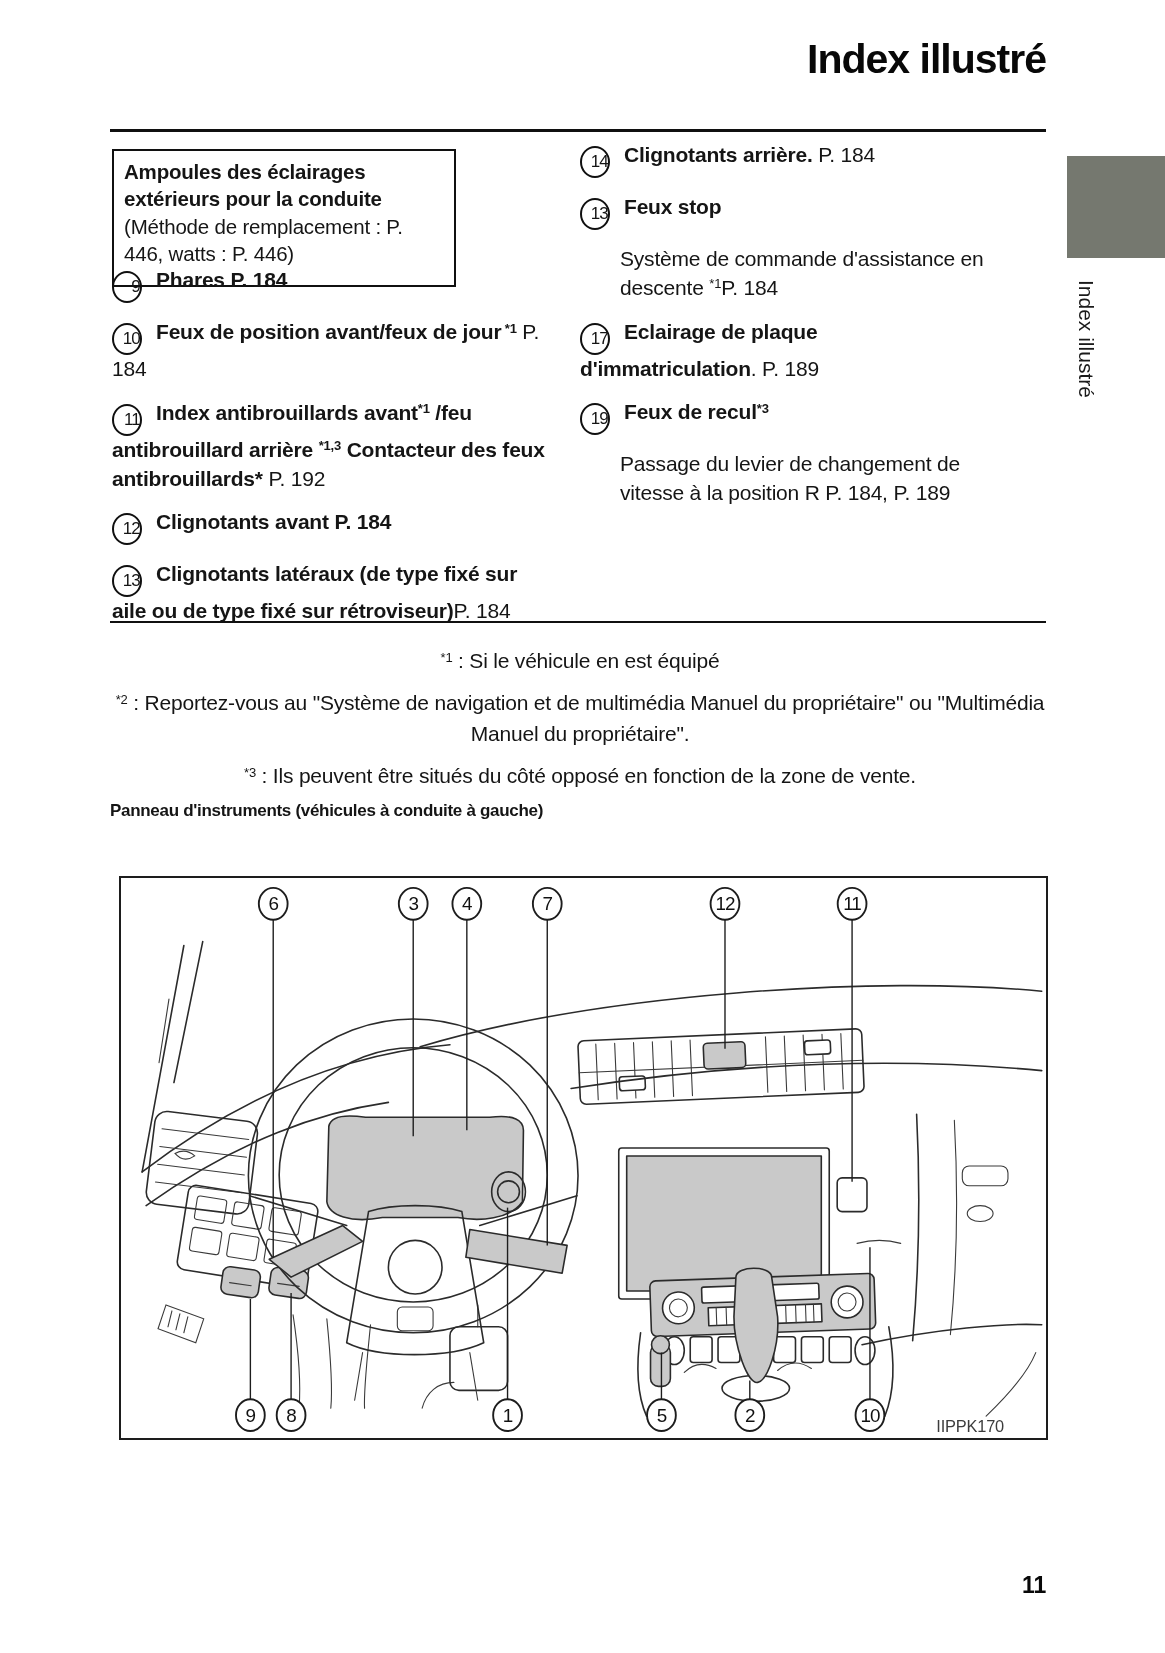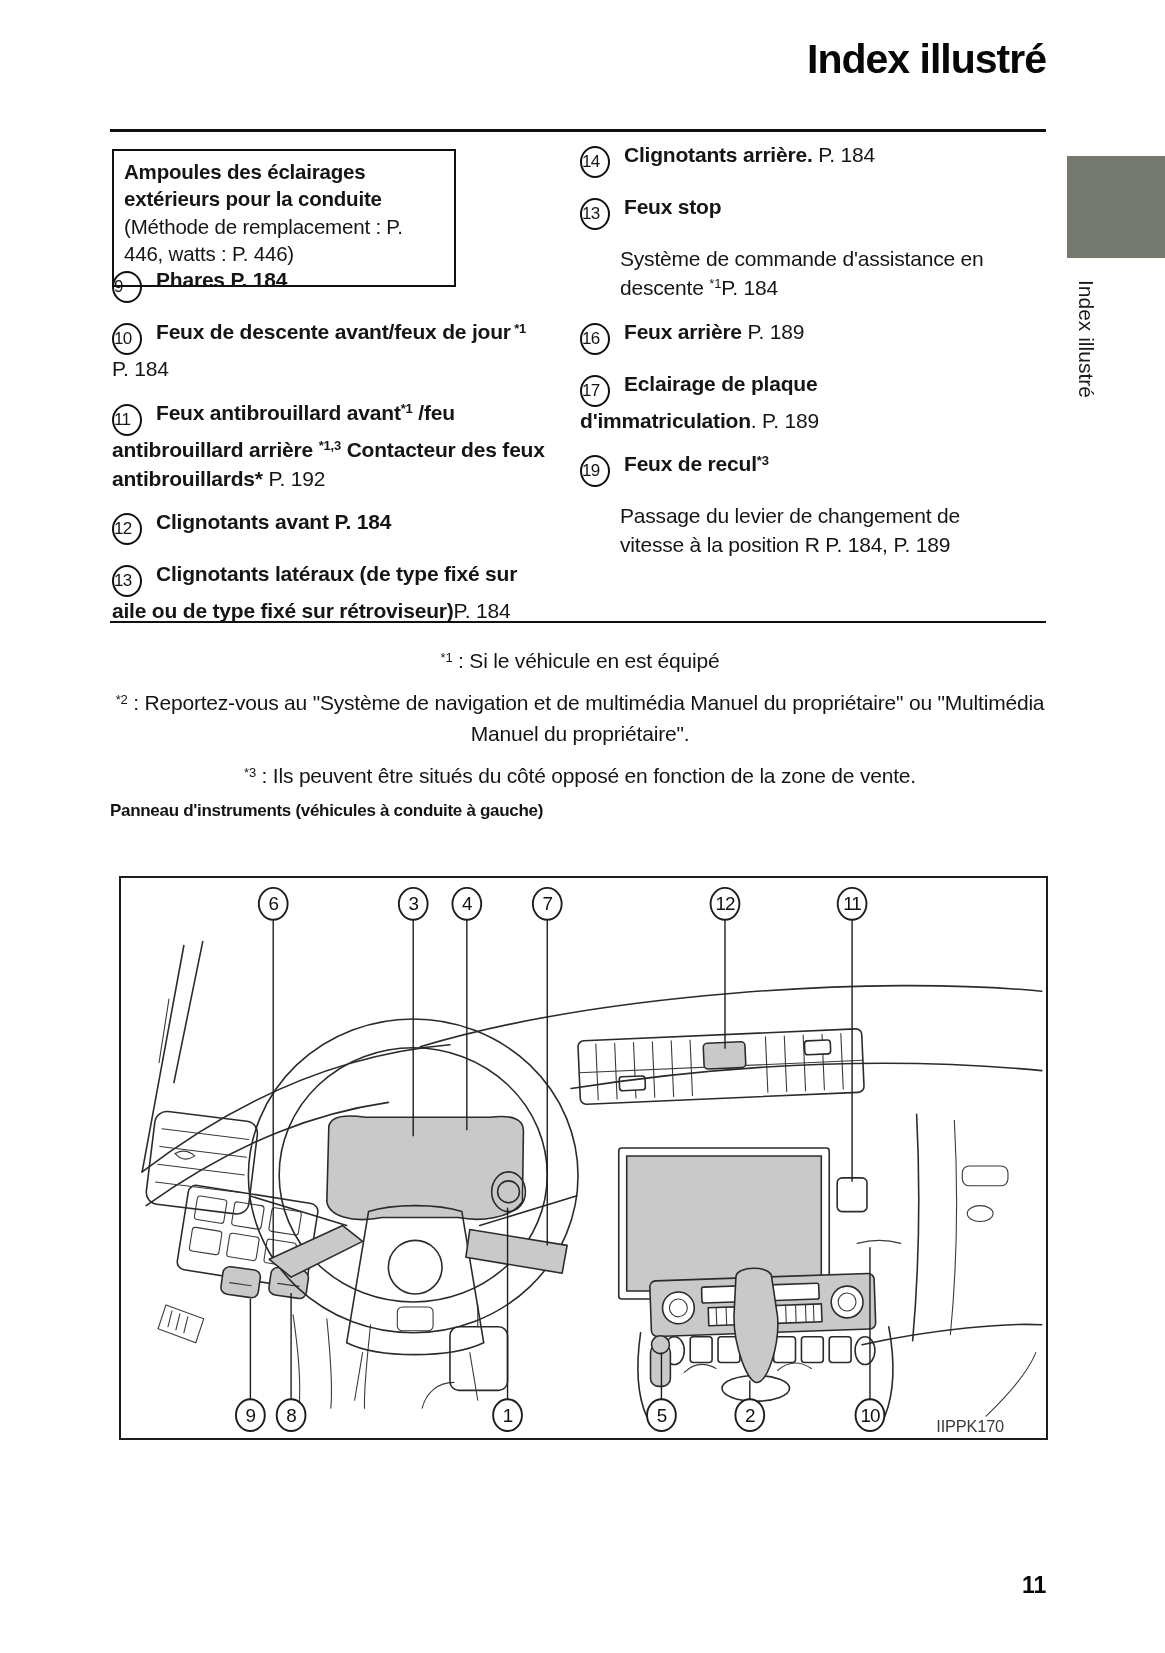--- a/index.html
+++ b/index.html
@@ -22,21 +22,21 @@
   }
   .bulb-box .b{font-weight:bold;display:block;}
   .bulb-box .r{display:block;}
   .col{position:absolute;}
   .col-left{left:112px;top:266px;width:434px;}
   .col-right{left:580px;top:141px;width:405px;}
   .idx-item{margin:0 0 15px 0;font-size:21px;line-height:1.37;}
   .idx-sub{margin:4px 0 15px 40px;font-size:21px;line-height:1.37;}
   .num-circle{
     display:inline-block;width:26px;height:28px;border:2px solid #101010;border-radius:50%;
-    text-align:left;font-size:17px;line-height:27px;font-weight:400;letter-spacing:-0.8px;
+    text-align:right;font-size:17px;line-height:27px;font-weight:400;letter-spacing:-0.8px;
     margin-right:14px;vertical-align:-5px;
   }
   .sup{font-size:0.62em;position:relative;top:-0.5em;}
   .bold{font-weight:bold;}
   .footnotes{left:110px;top:645px;width:940px;font-size:21px;line-height:1.48;text-align:center;}
   .fn{margin:0 0 11px 0;}
   .section-heading{left:110px;top:801px;font-size:17px;font-weight:bold;letter-spacing:-0.3px;}
   .side-tab{left:1067px;top:156px;width:98px;height:102px;background:var(--tab-gray,#75786f);}
   .side-tab-label{
     left:1074px;top:280px;height:160px;writing-mode:vertical-rl;
@@ -64,30 +64,29 @@
 <div class="abs page-title">Index illustré</div>
 <div class="abs rule rule1"></div>
 
 <div class="abs bulb-box">
   <span class="b">Ampoules des éclairages extérieurs pour la conduite</span>
   <span class="r">(Méthode de remplacement : P. 446, watts : P. 446)</span>
 </div>
 
 <div class="col col-left" id="col-left">
     <p class="idx-item"><span class="num-circle">9</span><span class="bold">Phares P. 184</span></p>
-    <p class="idx-item"><span class="num-circle">10</span><span class="bold">Feux de descente avant/feux de jour</span><span class="bold sup"> *1</span><span> P. 184</span></p>
-    <p class="idx-item"><span class="num-circle">11</span><span class="bold">Feux antibrouillard avant</span><span class="bold sup">*1</span><span class="bold"> /feu antibrouillard arrière </span><span class="bold sup">*1,3</span><span class="bold"> Contacteur des feux antibrouillards*</span><span> P. 192</span></p>
+    <p class="idx-item"><span class="num-circle">10</span><span class="bold">Feux de position avant/feux de jour</span><span class="bold sup"> *1</span><span> P. 184</span></p>
+    <p class="idx-item"><span class="num-circle">11</span><span class="bold">Index antibrouillards avant</span><span class="bold sup">*1</span><span class="bold"> /feu antibrouillard arrière </span><span class="bold sup">*1,3</span><span class="bold"> Contacteur des feux antibrouillards*</span><span> P. 192</span></p>
     <p class="idx-item"><span class="num-circle">12</span><span class="bold">Clignotants avant P. 184</span></p>
     <p class="idx-item"><span class="num-circle">13</span><span class="bold">Clignotants latéraux (de type fixé sur aile ou de type fixé sur rétroviseur)</span><span>P. 184</span></p>
   </div>
 <div class="col col-right" id="col-right">
     <p class="idx-item"><span class="num-circle">14</span><span class="bold">Clignotants arrière.</span><span> P. 184</span></p>
     <p class="idx-item"><span class="num-circle">13</span><span class="bold">Feux stop</span></p>
     <p class="idx-sub"><span>Système de commande d'assistance en descente </span><span class="sup">*1</span><span>P. 184</span></p>
-    <p class="idx-item"><span class="num-circle">16</span><span class="bold">Feux arrière</span><span> P. 189</span></p>
     <p class="idx-item"><span class="num-circle">17</span><span class="bold">Eclairage de plaque d'immatriculation</span><span>. P. 189</span></p>
     <p class="idx-item"><span class="num-circle">19</span><span class="bold">Feux de recul</span><span class="bold sup">*3</span></p>
     <p class="idx-sub"><span>Passage du levier de changement de vitesse à la position R P. 184, P. 189</span></p>
   </div>
 
 <div class="abs rule rule2"></div>
 <div class="abs footnotes" id="footnotes">
     <p class="fn"><span class="sup">*1</span> : Si le véhicule en est équipé</p>
     <p class="fn"><span class="sup">*2</span> : Reportez-vous au "Système de navigation et de multimédia Manuel du propriétaire" ou "Multimédia Manuel du propriétaire".</p>
     <p class="fn"><span class="sup">*3</span> : Ils peuvent être situés du côté opposé en fonction de la zone de vente.</p>

